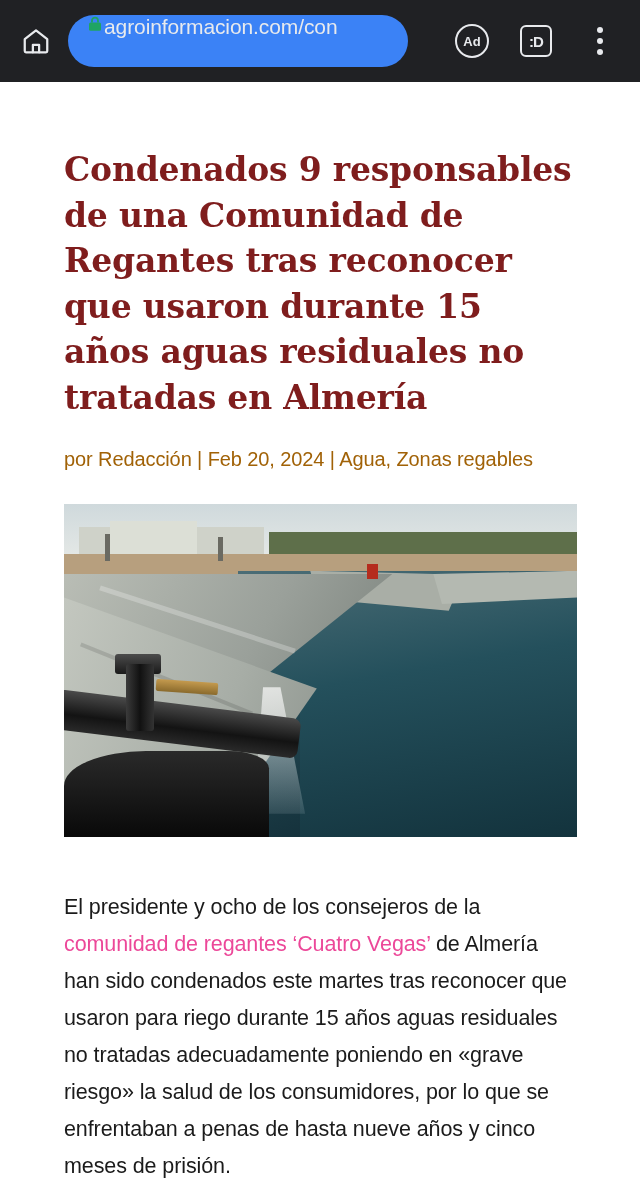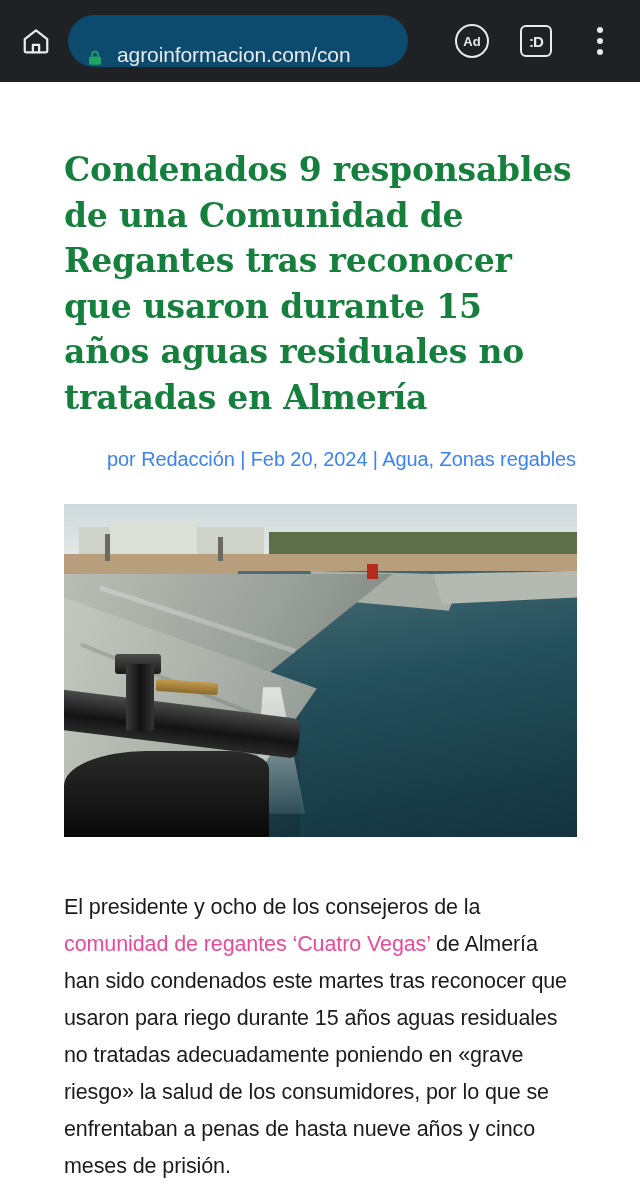--- a/index.html
+++ b/index.html
@@ -23,26 +23,25 @@
     gap: 10px;
   }
   .home-btn {
     width: 44px; height: 44px;
     display: flex; align-items: center; justify-content: center;
     flex: 0 0 auto;
   }
   .omnibox {
     flex: 1 1 auto;
     height: 52px;
-    background: #0c4a6e;
+    background: #3b82f6;
     border-radius: 26px;
     display: flex;
-    align-items: flex-end;
+    align-items: flex-start;
     padding: 0 18px;
-    gap: 13px;
     overflow: hidden;
     max-width: 340px;
   }
   .lock-icon {
     flex: 0 0 auto;
     width: 18px; height: 18px;
     display: flex; align-items: center; justify-content: center;
   }
   .omnibox-url {
     color: #e8eaed;
@@ -91,34 +90,33 @@
   }
 
   
   .page {
     background: #ffffff;
     padding: 0 64px;
     height: calc(1189px - 82px);
     overflow: hidden;
   }
   .article-title {
-    color: #15803d;
+    color: #7f1d1d;
     font-family: "DejaVu Serif", serif;
     font-weight: bold;
     font-size: 33px;
     line-height: 1.38;
     margin: 65px 0 0 0;
     letter-spacing: -0.2px;
   }
   .article-meta {
-    color: #3b82f6;
+    color: #a16207;
     font-size: 20px;
     margin-top: 28px;
     letter-spacing: -0.1px;
-    text-align: right;
   }
   .article-image {
     margin-top: 33px;
     width: 513px;
     height: 333px;
     overflow: hidden;
     position: relative;
     background: #3d5a6b;
   }
   .article-body {

